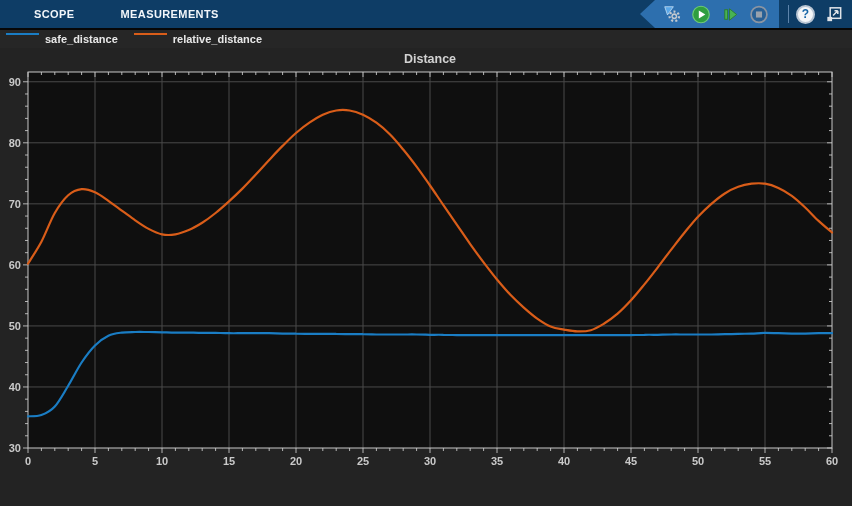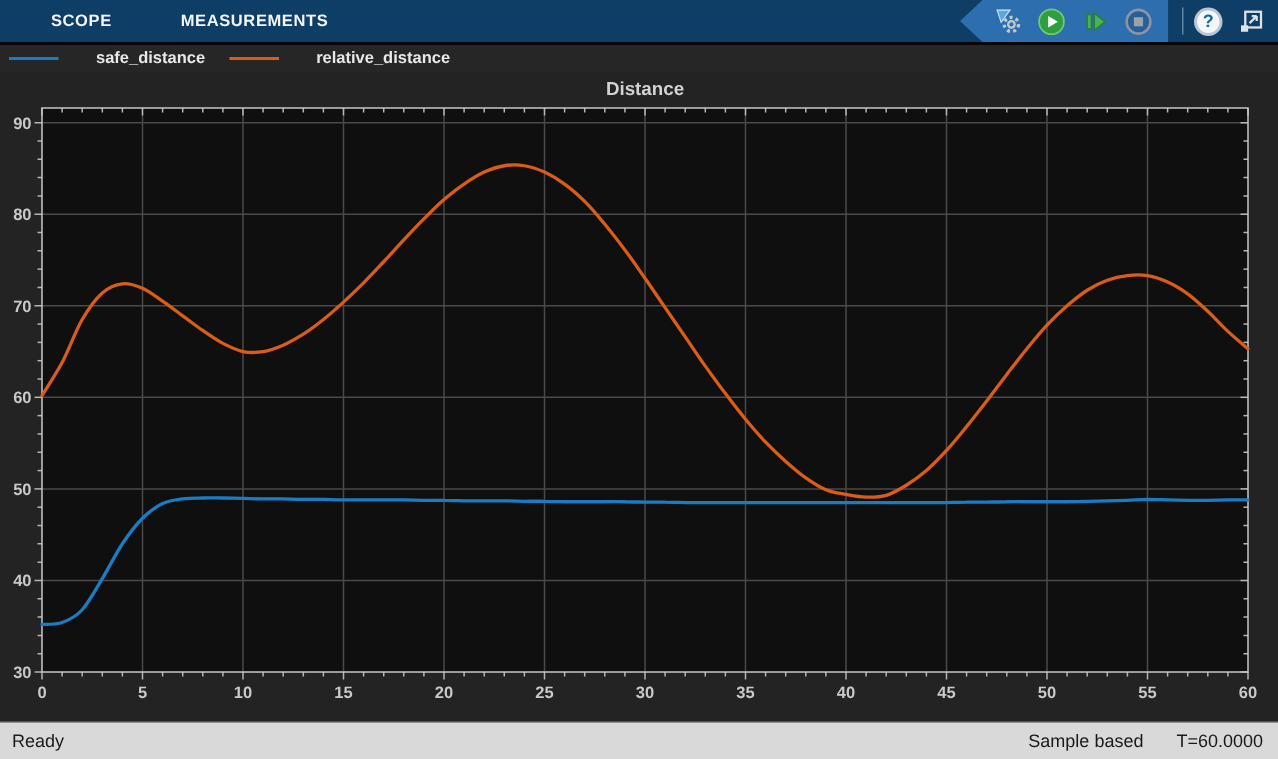--- a/index.html
+++ b/index.html
@@ -38,21 +38,21 @@
     color:#1766a6;font-size:12px;font-weight:bold;
     display:flex;align-items:center;justify-content:center;line-height:1;
   }
   .dock-btn{margin:0 8px 0 9px;}
   
   .legendbar{
     height:20px;flex:0 0 20px;background:#262626;
     border-top:2px solid #070707;
     display:flex;align-items:center;padding-left:6px;gap:16px;
   }
-  .legend-item{display:flex;align-items:center;gap:19px;}
+  .legend-item{display:flex;}
   .legend-line{width:33px;height:2px;background:#888;}
   .legend-label{color:#e8e8e8;font-size:11px;font-weight:bold;margin-left:6px;}
   
   .figure{flex:1 1 auto;position:relative;background:#232323;}
   .figure svg{display:block;}
   
   .statusbar{
     height:25px;flex:0 0 25px;background:#d9d9d9;border-top:1px solid #8f8f8f;
     display:flex;align-items:center;justify-content:space-between;
     padding:0 10px 0 8px;font-size:12px;color:#1a1a1a;
@@ -348,21 +348,14 @@
         <text x="21" y="220.88311688311686" fill="#c9c9c9" font-size="11px" font-weight="bold" text-anchor="end" font-family="Liberation Sans, sans-serif">60</text>
         <text x="21" y="159.84415584415584" fill="#c9c9c9" font-size="11px" font-weight="bold" text-anchor="end" font-family="Liberation Sans, sans-serif">70</text>
         <text x="21" y="98.80519480519479" fill="#c9c9c9" font-size="11px" font-weight="bold" text-anchor="end" font-family="Liberation Sans, sans-serif">80</text>
         <text x="21" y="37.76623376623371" fill="#c9c9c9" font-size="11px" font-weight="bold" text-anchor="end" font-family="Liberation Sans, sans-serif">90</text>
         <text x="430" y="15" fill="#d2d2d2" font-size="12.5px" font-weight="bold" text-anchor="middle" font-family="Liberation Sans, sans-serif">Distance</text>
         <path d="M28.0 368.3 C30.2 368.1 36.9 368.7 41.4 367.0 C45.9 365.4 50.3 363.4 54.8 358.5 C59.3 353.6 63.7 345.1 68.2 337.7 C72.7 330.4 77.1 321.3 81.6 314.5 C86.1 307.8 90.5 301.9 95.0 297.5 C99.5 293.0 103.9 289.8 108.4 287.7 C112.9 285.6 117.3 285.2 121.8 284.6 C126.3 284.0 130.7 284.1 135.2 284.0 C139.7 283.9 144.1 284.0 148.6 284.0 C153.1 284.1 157.5 284.2 162.0 284.3 C166.5 284.4 170.9 284.6 175.4 284.6 C179.9 284.7 184.3 284.6 188.8 284.6 C193.3 284.7 197.7 284.9 202.2 284.9 C206.7 285.0 211.1 284.9 215.6 284.9 C220.1 285.0 224.5 285.2 229.0 285.2 C233.5 285.3 237.9 285.2 242.4 285.2 C246.9 285.2 251.3 285.2 255.8 285.2 C260.3 285.2 264.7 285.2 269.2 285.2 C273.7 285.3 278.1 285.5 282.6 285.6 C287.1 285.6 291.5 285.5 296.0 285.6 C300.5 285.6 304.9 285.8 309.4 285.9 C313.9 285.9 318.3 285.9 322.8 285.9 C327.3 285.9 331.7 285.8 336.2 285.9 C340.7 285.9 345.1 286.1 349.6 286.2 C354.1 286.2 358.5 286.1 363.0 286.2 C367.5 286.2 371.9 286.4 376.4 286.5 C380.9 286.5 385.3 286.5 389.8 286.5 C394.3 286.5 398.7 286.5 403.2 286.5 C407.7 286.5 412.1 286.4 416.6 286.5 C421.1 286.5 425.5 286.7 430.0 286.8 C434.5 286.8 438.9 286.7 443.4 286.8 C447.9 286.8 452.3 287.0 456.8 287.1 C461.3 287.1 465.7 287.1 470.2 287.1 C474.7 287.1 479.1 287.1 483.6 287.1 C488.1 287.1 492.5 287.1 497.0 287.1 C501.5 287.1 505.9 287.1 510.4 287.1 C514.9 287.1 519.3 287.1 523.8 287.1 C528.3 287.1 532.7 287.1 537.2 287.1 C541.7 287.1 546.1 287.1 550.6 287.1 C555.1 287.1 559.5 287.1 564.0 287.1 C568.5 287.1 572.9 287.1 577.4 287.1 C581.9 287.1 586.3 287.1 590.8 287.1 C595.3 287.1 599.7 287.1 604.2 287.1 C608.7 287.1 613.1 287.1 617.6 287.1 C622.1 287.1 626.5 287.1 631.0 287.1 C635.5 287.0 639.9 286.8 644.4 286.8 C648.9 286.7 653.3 286.8 657.8 286.8 C662.3 286.7 666.7 286.5 671.2 286.5 C675.7 286.4 680.1 286.5 684.6 286.5 C689.1 286.5 693.5 286.5 698.0 286.5 C702.5 286.5 706.9 286.5 711.4 286.5 C715.9 286.4 720.3 286.3 724.8 286.2 C729.3 286.1 733.7 286.0 738.2 285.9 C742.7 285.8 747.1 285.7 751.6 285.6 C756.1 285.4 760.5 285.0 765.0 284.9 C769.5 284.9 773.9 285.1 778.4 285.2 C782.9 285.3 787.3 285.5 791.8 285.6 C796.3 285.6 800.7 285.6 805.2 285.6 C809.7 285.5 814.1 285.3 818.6 285.2 C823.1 285.2 829.8 285.2 832.0 285.2" fill="none" stroke="#1a7dc4" stroke-width="2.2" stroke-linejoin="round" stroke-linecap="round"></path>
         <path d="M28.0 215.7 C30.2 212.0 36.9 202.1 41.4 193.7 C45.9 185.2 50.3 172.7 54.8 165.0 C59.3 157.3 63.7 151.3 68.2 147.3 C72.7 143.3 77.1 141.7 81.6 141.2 C86.1 140.7 90.5 142.3 95.0 144.2 C99.5 146.2 103.9 149.7 108.4 152.8 C112.9 155.8 117.3 159.3 121.8 162.6 C126.3 165.8 130.7 169.3 135.2 172.3 C139.7 175.4 144.1 178.5 148.6 180.9 C153.1 183.2 157.5 185.4 162.0 186.4 C166.5 187.3 170.9 187.1 175.4 186.4 C179.9 185.7 184.3 184.0 188.8 182.1 C193.3 180.2 197.7 177.6 202.2 174.8 C206.7 171.9 211.1 168.6 215.6 165.0 C220.1 161.4 224.5 157.5 229.0 153.4 C233.5 149.3 237.9 145.1 242.4 140.6 C246.9 136.1 251.3 131.3 255.8 126.5 C260.3 121.8 264.7 116.7 269.2 111.9 C273.7 107.1 278.1 102.3 282.6 97.9 C287.1 93.4 291.5 88.9 296.0 85.0 C300.5 81.2 304.9 77.7 309.4 74.7 C313.9 71.6 318.3 68.8 322.8 66.7 C327.3 64.7 331.7 63.2 336.2 62.5 C340.7 61.7 345.1 61.7 349.6 62.5 C354.1 63.2 358.5 64.7 363.0 66.7 C367.5 68.8 371.9 71.4 376.4 74.7 C380.9 77.9 385.3 81.8 389.8 86.3 C394.3 90.7 398.7 96.1 403.2 101.5 C407.7 106.9 412.1 112.6 416.6 118.6 C421.1 124.6 425.5 131.1 430.0 137.5 C434.5 143.9 438.9 150.6 443.4 157.1 C447.9 163.6 452.3 170.1 456.8 176.6 C461.3 183.1 465.7 189.8 470.2 196.1 C474.7 202.4 479.1 208.5 483.6 214.4 C488.1 220.3 492.5 226.1 497.0 231.5 C501.5 236.9 505.9 242.1 510.4 246.8 C514.9 251.5 519.3 255.6 523.8 259.6 C528.3 263.6 532.7 267.4 537.2 270.6 C541.7 273.8 546.1 276.7 550.6 278.5 C555.1 280.4 559.5 280.8 564.0 281.6 C568.5 282.4 572.9 283.3 577.4 283.4 C581.9 283.5 586.3 283.5 590.8 282.2 C595.3 280.9 599.7 278.2 604.2 275.5 C608.7 272.7 613.1 269.6 617.6 265.7 C622.1 261.8 626.5 257.2 631.0 252.3 C635.5 247.4 639.9 241.9 644.4 236.4 C648.9 230.9 653.3 225.1 657.8 219.3 C662.3 213.5 666.7 207.4 671.2 201.6 C675.7 195.8 680.1 190.0 684.6 184.5 C689.1 179.0 693.5 173.4 698.0 168.7 C702.5 163.9 706.9 159.7 711.4 155.8 C715.9 152.0 720.3 148.3 724.8 145.5 C729.3 142.6 733.7 140.4 738.2 138.8 C742.7 137.1 747.1 136.2 751.6 135.7 C756.1 135.2 760.5 135.0 765.0 135.7 C769.5 136.4 773.9 137.9 778.4 140.0 C782.9 142.0 787.3 144.7 791.8 147.9 C796.3 151.2 800.7 155.3 805.2 159.5 C809.7 163.7 814.1 168.8 818.6 172.9 C823.1 177.1 829.8 182.6 832.0 184.5" fill="none" stroke="#d95d19" stroke-width="2.2" stroke-linejoin="round" stroke-linecap="round"></path>
       </svg>
   </div>
 
-  <div class="statusbar">
-    <span>Ready</span>
-    <span class="status-right">
-      <span>Sample based</span>
-      <span>T=60.0000</span>
-    </span>
-  </div>
 
 </div>
 
 </body></html>

